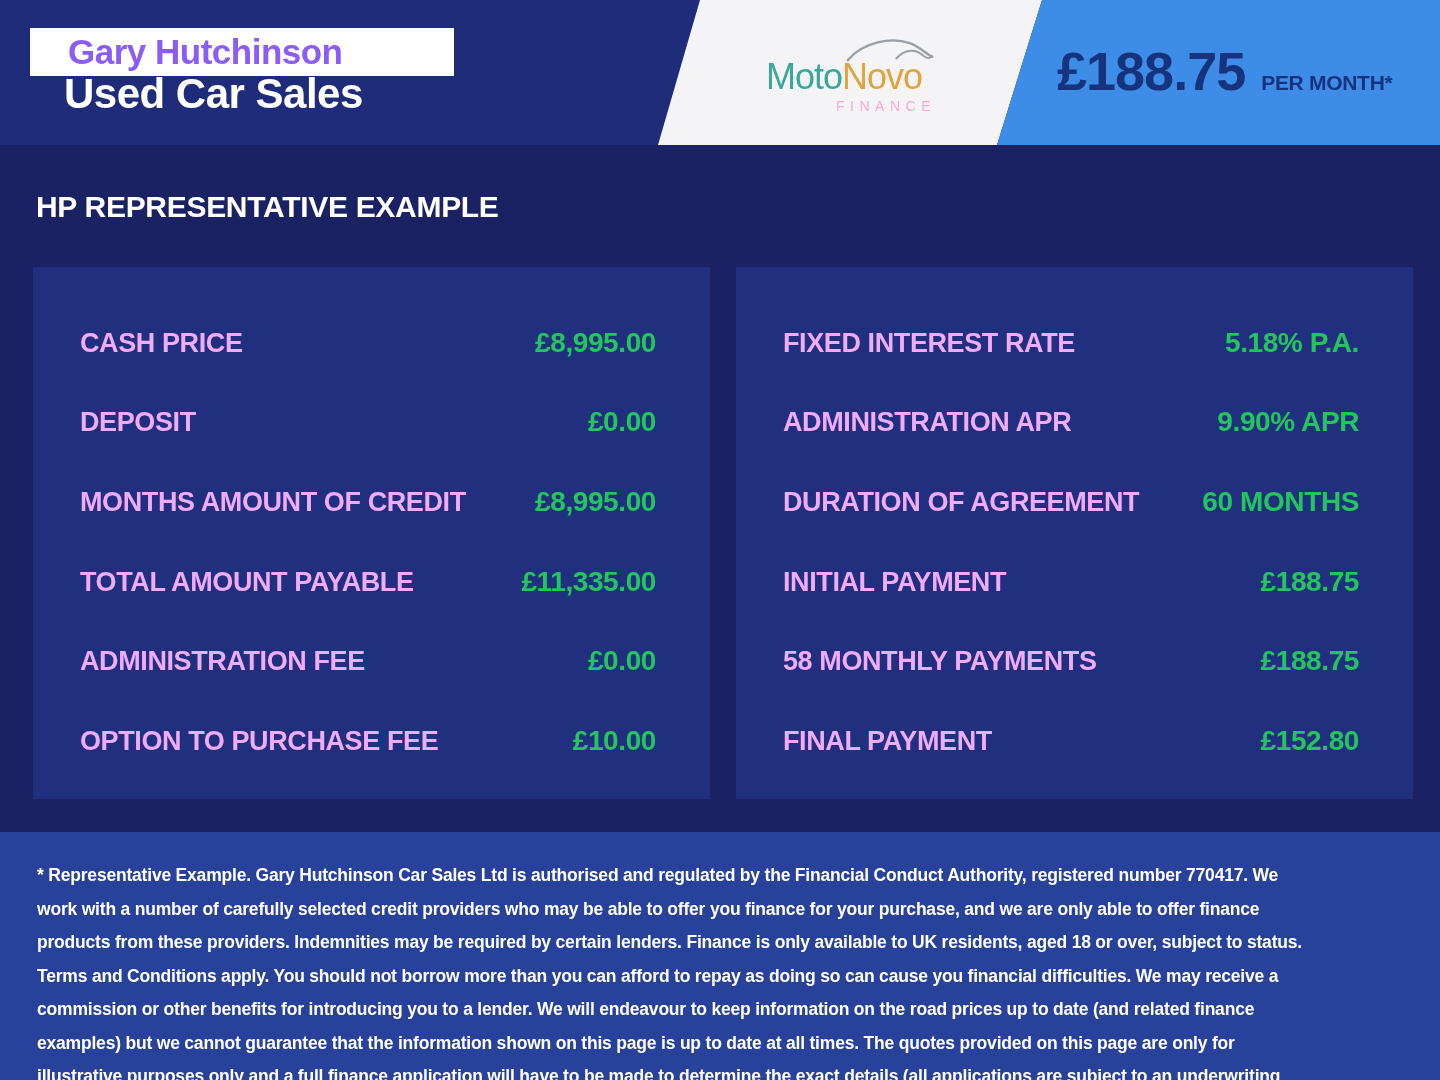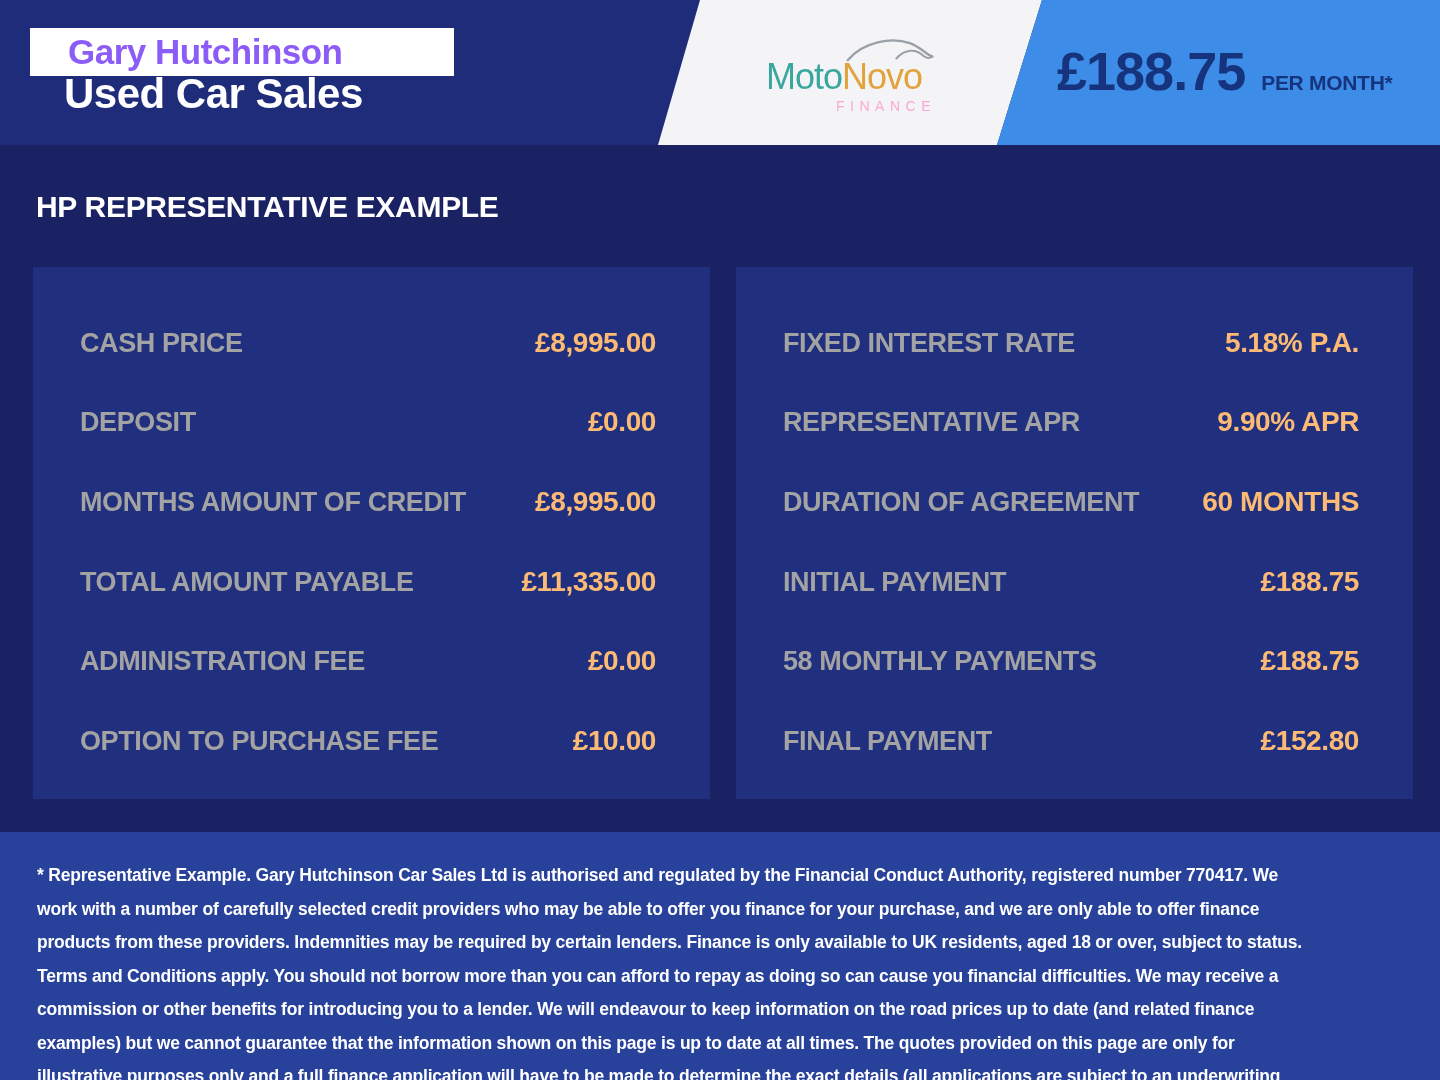--- a/index.html
+++ b/index.html
@@ -61,25 +61,25 @@
     font-size:30px;font-weight:bold;color:#FFFFFF;letter-spacing:-0.3px;
   }
   .panels{display:flex;gap:26px;margin-top:43px;height:532px;}
   .panel{
     flex:1;background:#20307F;
     display:flex;flex-direction:column;justify-content:space-around;
     padding:36px 54px 18px 47px;box-sizing:border-box;
   }
   .row{display:flex;justify-content:space-between;align-items:baseline;}
   .lbl{
-    font-size:27px;font-weight:bold;color:#a3a3a3;
+    font-size:27px;font-weight:bold;color:#f0abfc;
     letter-spacing:-0.4px;white-space:nowrap;
   }
   .val{
-    font-size:28px;font-weight:bold;color:#fdba74;
+    font-size:28px;font-weight:bold;color:#22c55e;
     letter-spacing:-0.4px;white-space:nowrap;
   }
   
   .footer{
     width:1440px;height:248px;background:#28429B;box-sizing:border-box;
   }
   .footer p{
     margin:0;padding:27px 138px 0 37px;
     font-size:17.5px;font-weight:bold;color:#FFFFFF;
     line-height:33.5px;letter-spacing:-0.2px;text-align:left;
@@ -142,21 +142,21 @@
         <span class="val">£10.00</span>
       </div>
     </section>
 
     <section class="panel">
       <div class="row">
         <span class="lbl">FIXED INTEREST RATE</span>
         <span class="val">5.18% P.A.</span>
       </div>
       <div class="row">
-        <span class="lbl">REPRESENTATIVE APR</span>
+        <span class="lbl">ADMINISTRATION APR</span>
         <span class="val">9.90% APR</span>
       </div>
       <div class="row">
         <span class="lbl">DURATION OF AGREEMENT</span>
         <span class="val">60 MONTHS</span>
       </div>
       <div class="row">
         <span class="lbl">INITIAL PAYMENT</span>
         <span class="val">£188.75</span>
       </div>

